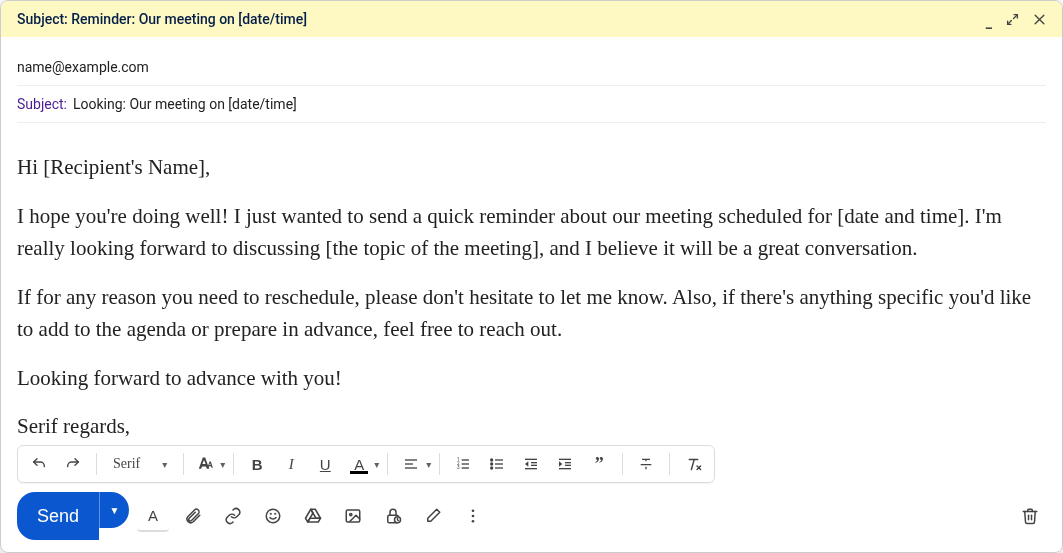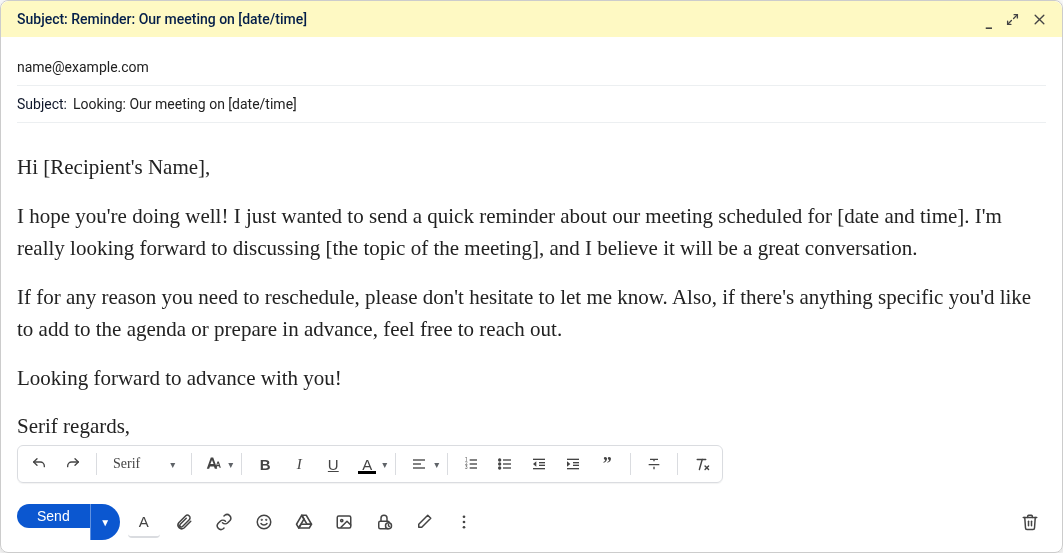--- a/index.html
+++ b/index.html
@@ -27,21 +27,21 @@
   }
   .titlebar .controls { display: flex; gap: 14px; align-items: center; color: #444; }
   .titlebar .controls span { cursor: pointer; font-size: 14px; display:inline-flex; align-items:center; justify-content:center; }
   .header-fields { padding: 12px 16px; }
   .field-row {
     border-bottom: 1px solid #eceff1;
     padding: 10px 0;
     font-size: 14px;
     color: #222;
   }
-  .field-row .label { color: #0f172a; }
+  .field-row .label { color: #4c1d95; }
   .subject-line { display: flex; gap: 6px; }
   .body-area {
     padding: 16px;
     font-family: Georgia, 'Times New Roman', serif;
     font-size: 21px;
     color: #222;
     line-height: 1.55;
     height: 310px;
     overflow: auto;
   }
@@ -62,43 +62,43 @@
     width: fit-content;
   }
   .tbtn {
     width: 30px; height: 30px;
     display: inline-flex; align-items:center; justify-content:center;
     color: #444; cursor: pointer; border-radius: 4px;
     font-size: 15px;
   }
   .sep { width:1px; height:22px; background:#dadce0; margin:0 4px; }
   .font-select {
-    display:flex; align-items:center; gap:30px; padding:0 8px;
+    display:flex; align-items:center; gap:22px; padding:0 8px;
     height:30px; cursor:pointer; color:#444; font-size:14px;
     font-family: Georgia, serif;
   }
   .caret { font-size:10px; color:#5f6368; }
   .combo { display:flex; align-items:center; }
 
   .bottom-bar {
     position: absolute;
     bottom: 12px;
     left: 16px; right: 16px;
     display: flex;
     align-items: center;
     gap: 8px;
   }
   .send-btn {
     background: #0b57d0;
     color: #fff;
     border: none;
     border-radius: 18px 0 0 18px;
     padding: 0 20px;
-    height: 24px;
-    font-size: 14px;
+    height: 48px;
+    font-size: 18px;
     font-weight: 500;
     cursor: pointer;
   }
   .send-more {
     background: #0b57d0;
     color: #fff;
     border: none;
     border-left: 1px solid rgba(255,255,255,0.35);
     border-radius: 0 18px 18px 0;
     width: 30px; height:36px;

